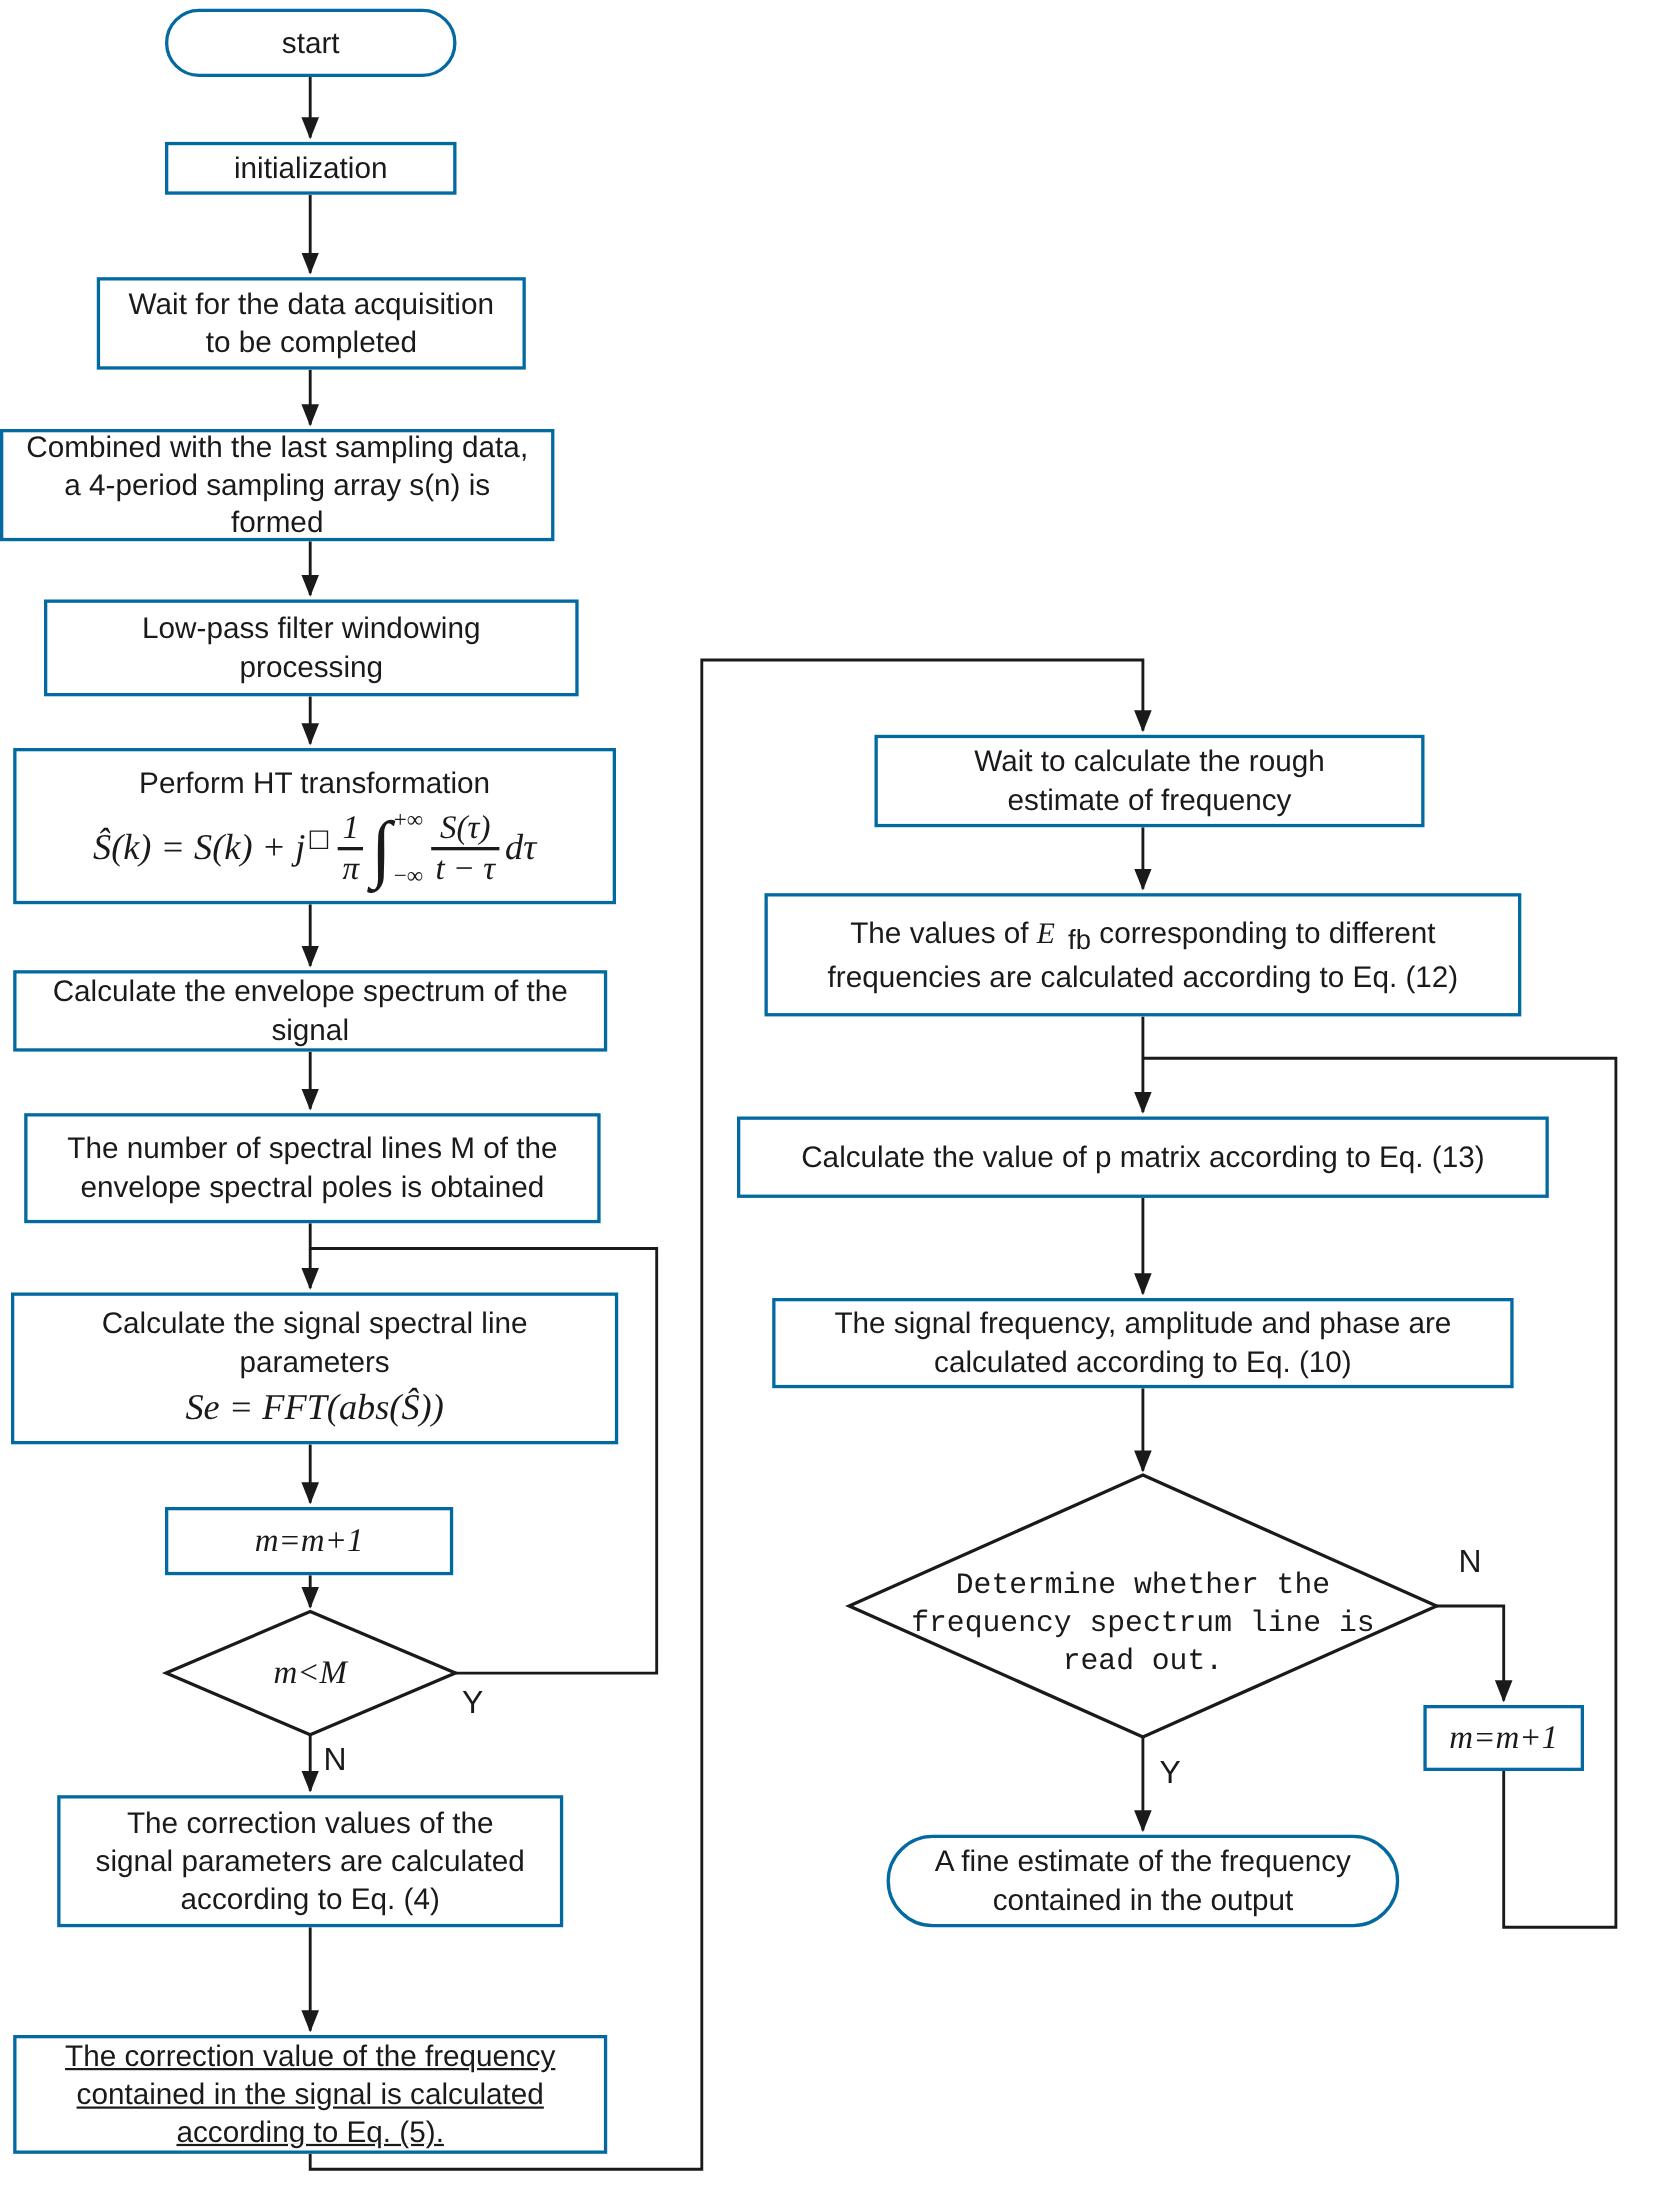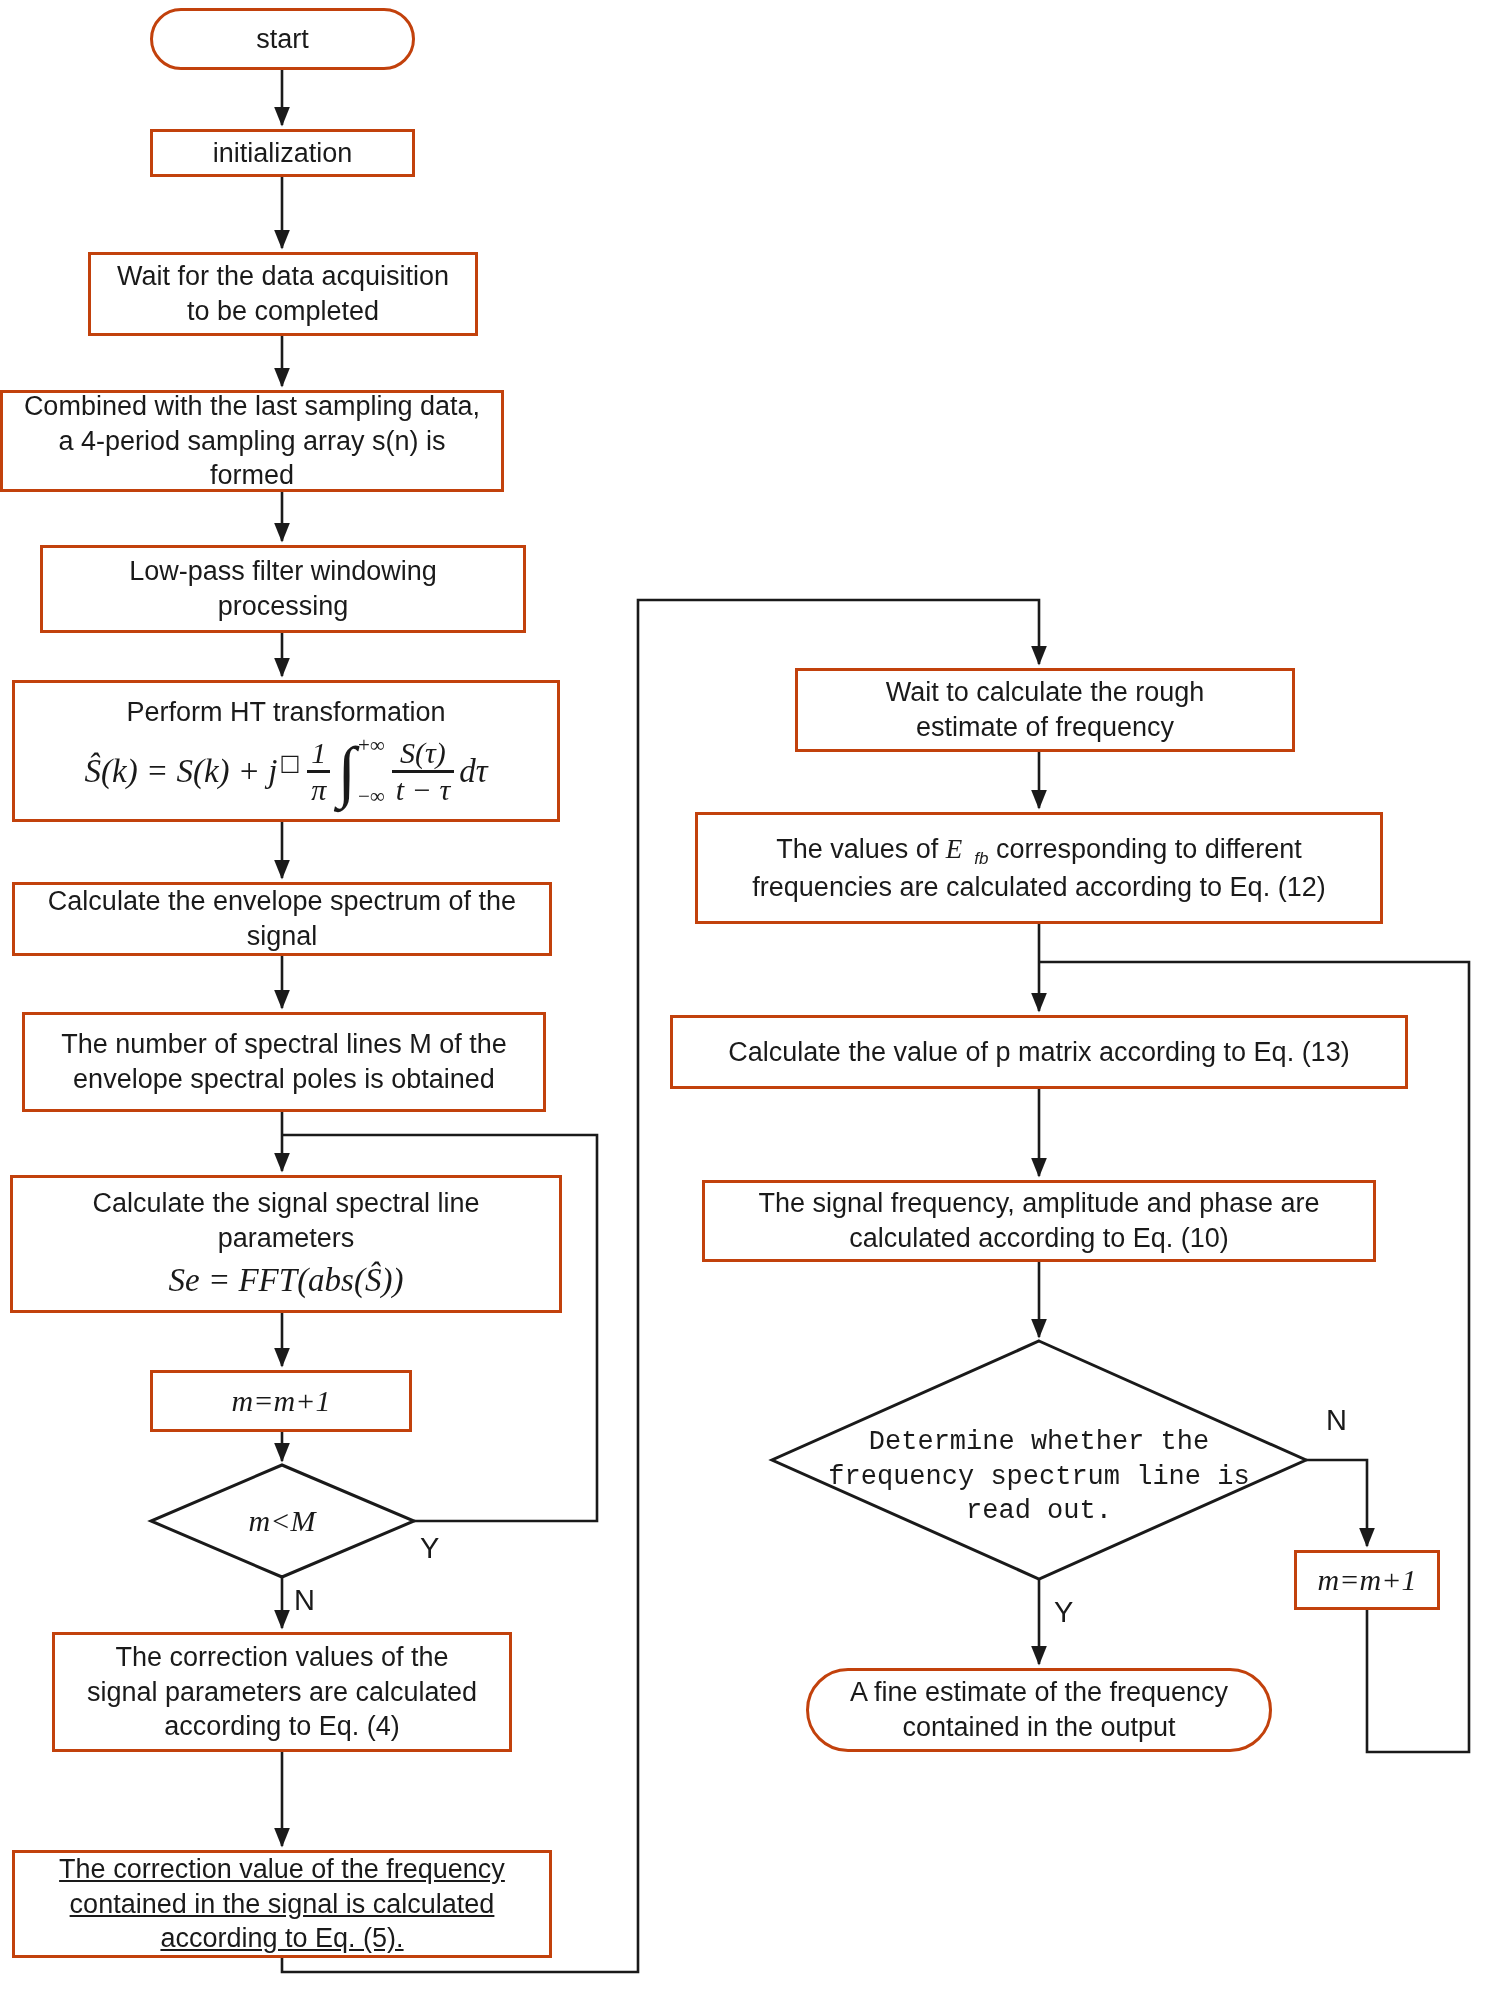--- a/index.html
+++ b/index.html
@@ -11,21 +11,21 @@
     background: #ffffff;
     font-family: "Liberation Sans", sans-serif;
     color: #1a1a1a;
     overflow: hidden;
   }
   .layer { position: absolute; left: 0; top: 0; z-index: 1; }
   .node {
     position: absolute;
     z-index: 2;
     background: #ffffff;
-    border: 3px solid #c2410c;
+    border: 3px solid #0369a1;
     display: flex;
     flex-direction: column;
     align-items: center;
     justify-content: center;
     text-align: center;
     font-size: 27px;
     line-height: 1.28;
     padding: 4px 12px;
   }
   .stadium-start { border-radius: 34px; }
@@ -87,21 +87,21 @@
     display: inline-flex;
     flex-direction: column;
     justify-content: space-between;
     height: 72px;
     font-size: 21px;
     font-style: normal;
     margin-left: 2px;
     line-height: 1;
   }
   .sef { font-family: "Liberation Serif", serif; font-style: italic; font-size: 33px; margin-top: 4px; }
-  .efb-sub { font-style: italic; font-size: 17px; margin-left: 12px; }
+  .efb-sub { font-size: 25px; margin-left: 12px; }
 </style>
 </head>
 <body>
 
 <div class="canvas">
 
   <svg class="layer" width="1504" height="2002" viewBox="0 0 1504 2002">
     <defs>
       <marker id="arr" viewBox="0 0 10 8" markerWidth="20" markerHeight="16" refX="9.2" refY="4" orient="auto" markerUnits="userSpaceOnUse">
         <path d="M0,0 L10,4 L0,8 Z" fill="#1a1a1a"></path>

